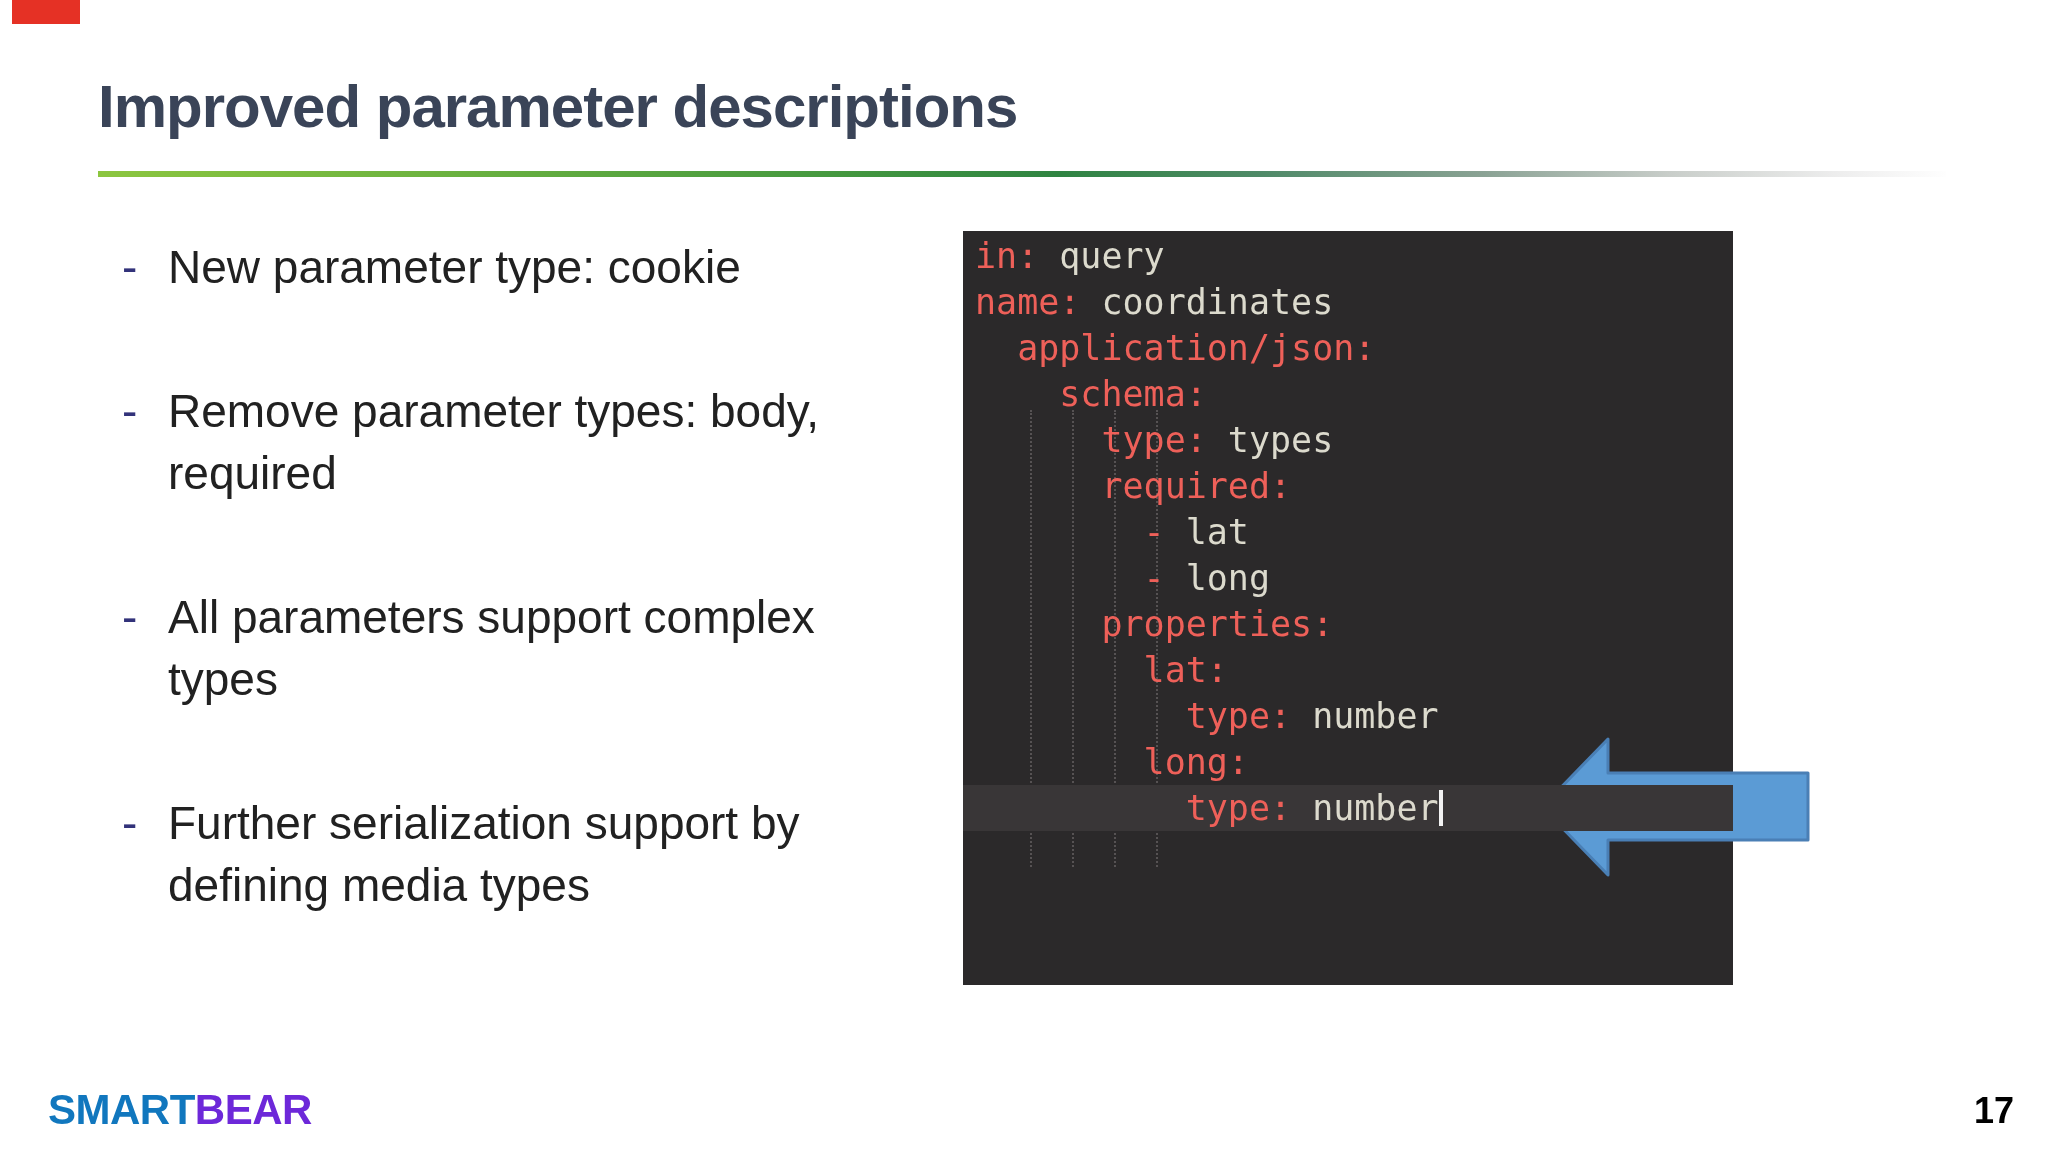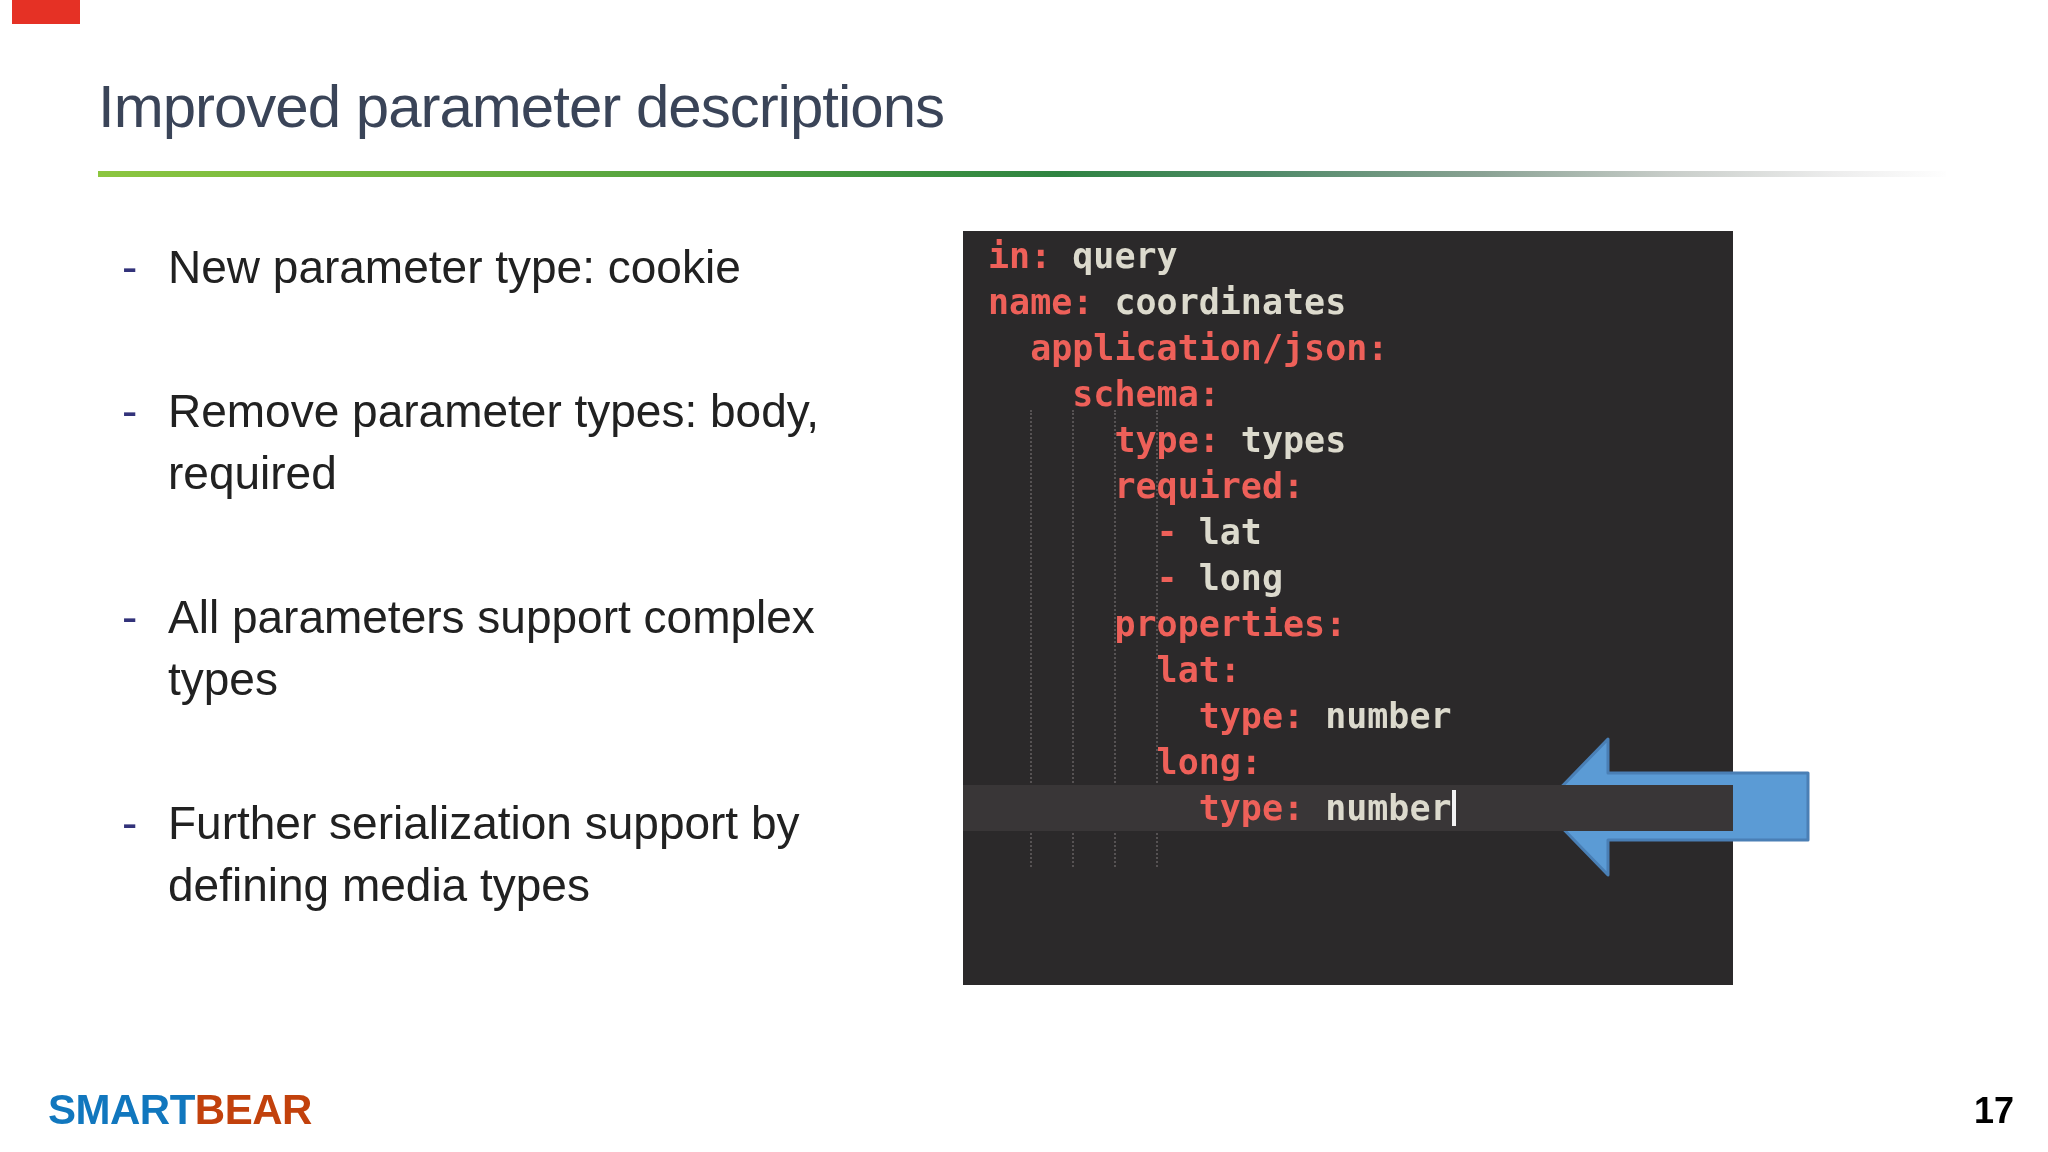--- a/index.html
+++ b/index.html
@@ -5,53 +5,53 @@
   html,body{margin:0;padding:0;}
   body{
     width:2048px;height:1152px;position:relative;overflow:hidden;
     background:#ffffff;font-family:"Liberation Sans",sans-serif;
   }
   
   .rec-flag{position:absolute;left:12px;top:0;width:68px;height:24px;background:#e53125;}
   
   .title{
     position:absolute;left:98px;top:74px;width:1400px;
-    font-size:60px;line-height:66px;font-weight:400;letter-spacing:-1px;
+    font-size:60px;line-height:66px;font-weight:700;letter-spacing:-1px;
     color:#3a4458;
   }
   .rule{
     position:absolute;left:98px;top:171px;width:1848px;height:6px;
     background:linear-gradient(90deg,#8cc63f 0%,#6db33f 18%,#44983f 40%,#2f8442 52%,#4f8a68 63%,#8aa294 75%,#c8cdc9 85%,#ededed 94%,#fefefe 100%);
   }
   
   .bullets{position:absolute;left:122px;top:236px;width:840px;}
   .bullet{display:flex;margin-bottom:82px;font-size:46px;line-height:62px;color:#212121;}
   .dash{width:46px;flex:0 0 46px;color:#32327a;}
   .bl{flex:1;}
   .bl .line{display:block;}
   
   .code-panel{
     position:absolute;left:963px;top:231px;width:770px;height:754px;
     background:#2b292a;padding-top:2px;box-sizing:border-box;
     font-family:"DejaVu Sans Mono",monospace;font-size:35px;line-height:46px;
   }
   .guide{position:absolute;top:179px;height:457px;width:0;border-left:2px dotted #565253;z-index:0;}
   .g1{left:67px}.g2{left:109px}.g3{left:151px}.g4{left:193px}
-  .cl{white-space:pre;height:46px;padding-left:25px;position:relative;z-index:1;font-weight:bold;}
+  .cl{white-space:pre;height:46px;padding-left:12px;position:relative;z-index:1;}
   .cl.current{background:#393637;}
   .k{color:#ee6059;}
   .v{color:#dcdacd;}
   .cursor-bar{display:none;}
   .cursor-bar.show{display:inline-block;width:4px;height:36px;background:#f2f2f2;vertical-align:-6px;}
   
   .arrow{position:absolute;left:1540px;top:737px;width:270px;height:141px;}
   
   .logo{position:absolute;left:48px;top:1086px;font-size:42px;font-weight:700;letter-spacing:-0.5px;}
   .logo .smart{color:#1177be;text-align:right;}
-  .logo .bear{color:#c2410c;}
+  .logo .bear{color:#6d28d9;}
   .pagenum{position:absolute;right:34px;top:1090px;font-size:36px;font-weight:700;color:#000000;}
 </style>
 </head>
 <body>
 
 <div class="rec-flag"></div>
 
 <div class="title">Improved parameter descriptions</div>
 <div class="rule"></div>
 

